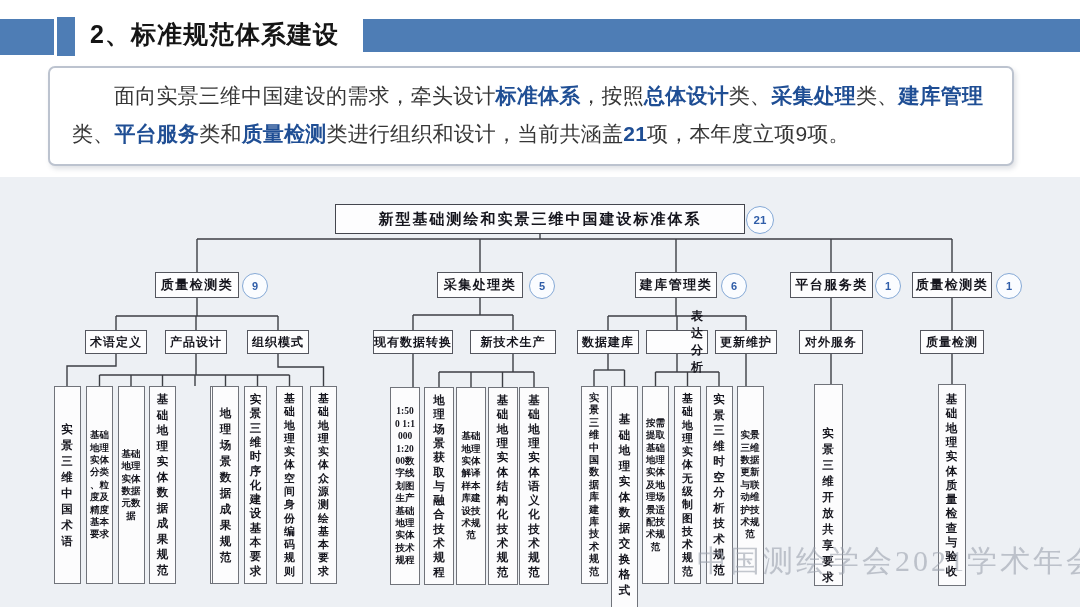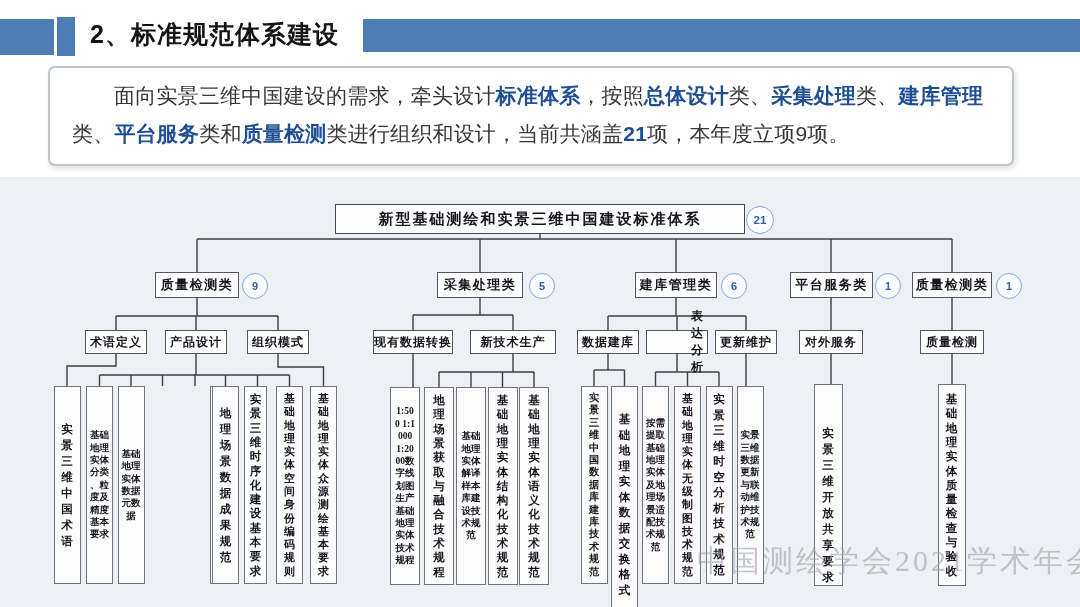--- a/index.html
+++ b/index.html
@@ -134,20 +134,23 @@
     <div class="node node-leaf" style="left: 53.5px; top: 386px; width: 27px; height: 198px;">
       <span style="font-size: 11.5px; width: 14px; line-height: 16px;">实景三维中国　术语</span>
     </div>
     <div class="node node-sub" style="left: 165px; top: 330px; width: 62px; height: 24px;">产品设计</div>
     <div class="node node-leaf" style="left: 86px; top: 386px; width: 27px; height: 198px;">
       <span style="font-size: 9.5px; width: 20px; line-height: 12.4px;">基础地理实体分类、粒度及精度基本要求</span>
     </div>
     <div class="node node-leaf" style="left: 117.5px; top: 386px; width: 27px; height: 198px;">
       <span style="font-size: 9.5px; width: 20px; line-height: 12.4px;">基础地理实体数据元数据</span>
     </div>
+    <div class="node node-leaf" style="left: 149px; top: 386px; width: 27px; height: 198px;">
+      <span style="font-size: 11.5px; width: 14px; line-height: 15.5px;">基础地理实体数据成果规范</span>
+    </div>
     <div class="node node-leaf" style="left: 181.5px; top: 386px; width: 27px; height: 198px; margin-left: 28px;">
       <span style="font-size: 11.5px; width: 14px; line-height: 16px;">地理场景数据元数据</span>
     </div>
     <div class="node node-leaf" style="left: 212px; top: 386px; width: 27px; height: 198px;">
       <span style="font-size: 11.5px; width: 14px; line-height: 16px;">地理场景数据成果规范</span>
     </div>
     <div class="node node-leaf" style="left: 244px; top: 386px; width: 23px; height: 198px;">
       <span style="font-size: 11.5px; width: 14px; line-height: 14.3077px;">实景三维时序化建设基本要求</span>
     </div>
     <div class="node node-leaf" style="left: 276px; top: 386px; width: 27px; height: 198px;">

